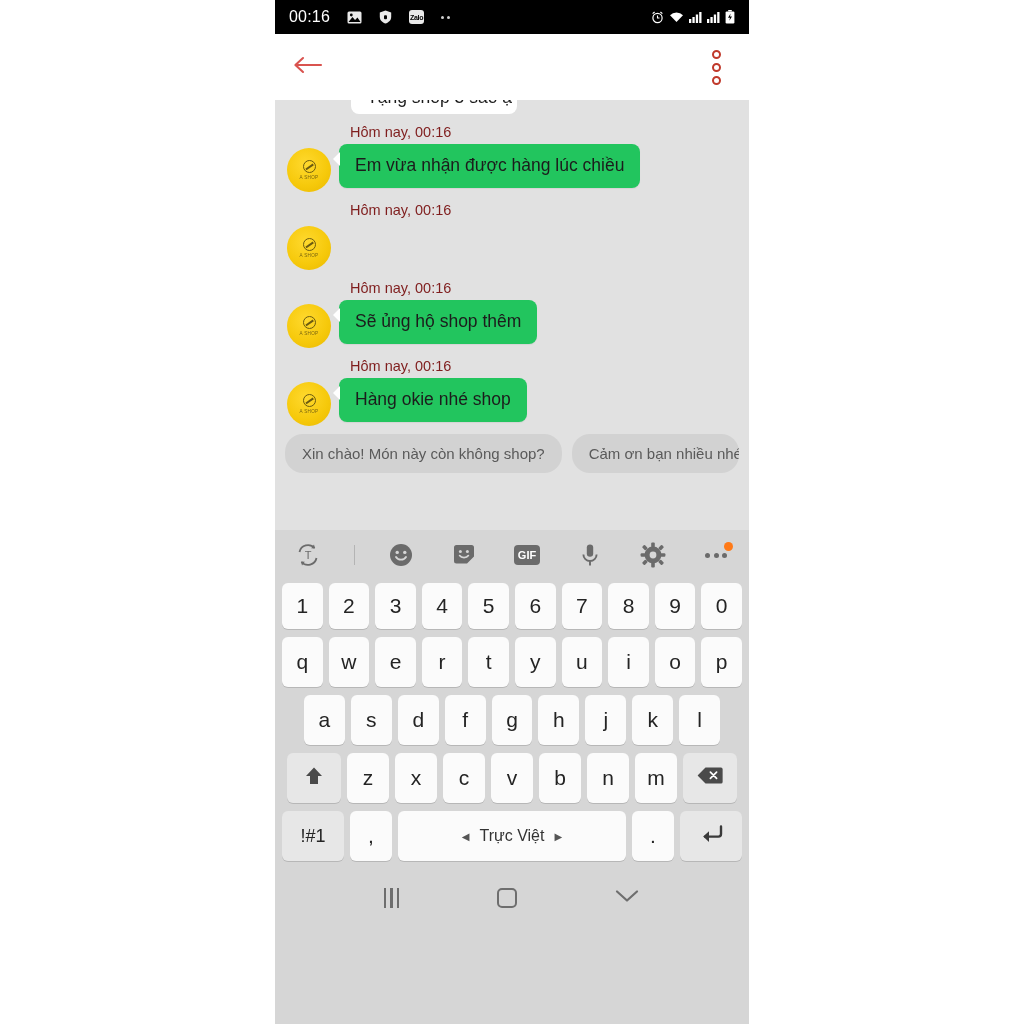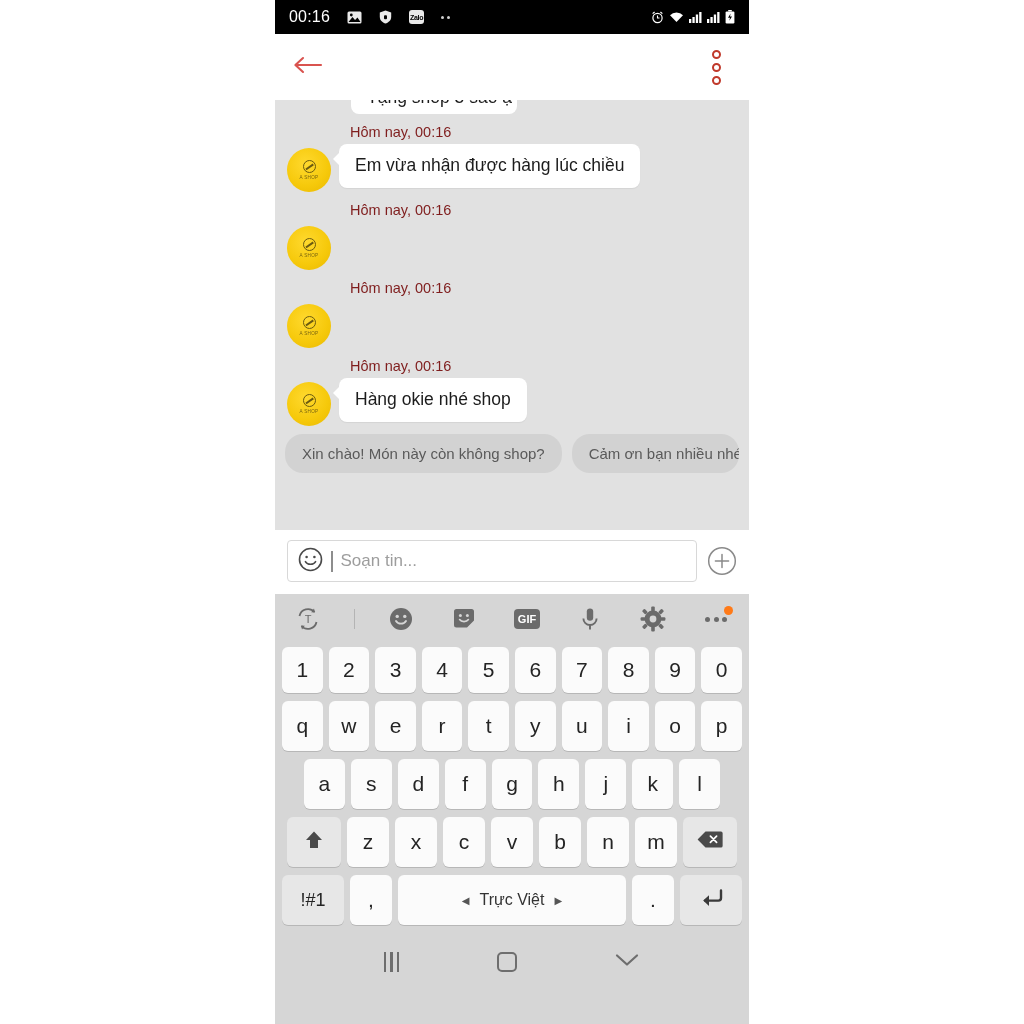--- a/index.html
+++ b/index.html
@@ -76,21 +76,21 @@
     border: 1.4px solid #6b5a10; position: relative;
   }
   .avatar .logo::after {
     content: ""; position: absolute; left: 1px; top: 5px; width: 9px; height: 1.6px;
     background: #6b5a10; transform: rotate(-35deg);
   }
   .avatar .shopname { font-size: 4.6px; color: #7a6510; margin-top: 2px; letter-spacing: .3px; }
   .bubble-col { display: flex; flex-direction: column; margin-left: 8px; min-width: 0; }
   .time { font-size: 14.5px; color: #7f1d1d; margin: 0 0 4px 11px; }
   .bubble {
-    background: #ffffff; border-radius: 8px;
+    background: #22c55e; border-radius: 8px;
     padding: 11px 16px; font-size: 17.5px; color: #1c1c1c;
     position: relative; align-self: flex-start; line-height: 1.25;
     box-shadow: 0 1px 1px rgba(0,0,0,.06);
   }
   .bubble::before {
     content: ""; position: absolute; left: -6px; top: 8px;
     border-top: 7px solid transparent; border-bottom: 7px solid transparent;
     border-right: 7px solid #ffffff;
   }
   .clipped-bubble {
@@ -281,20 +281,23 @@
         </div>
       </div>
 
       <div class="msg-row">
         <div class="avatar">
           <div class="logo"></div>
           <div class="shopname">A SHOP</div>
         </div>
         <div class="bubble-col">
           <div class="time">Hôm nay, 00:16</div>
+          <div class="bubble">
+            <span>Sẽ ủng hộ shop thêm</span>
+          </div>
         </div>
       </div>
 
       <div class="msg-row">
         <div class="avatar">
           <div class="logo"></div>
           <div class="shopname">A SHOP</div>
         </div>
         <div class="bubble-col">
           <div class="time">Hôm nay, 00:16</div>
@@ -303,42 +306,20 @@
           </div>
         </div>
       </div>
 
       <div class="quick">
         <div class="chip">Xin chào! Món này còn không shop?</div>
         <div class="chip second">Cảm ơn bạn nhiều nhé!</div>
       </div>
     </div>
 
-    <div class="composer">
-      <div class="inputbox">
-        <span>
-          <svg width="25" height="25" viewBox="0 0 25 25">
-              <circle cx="12.5" cy="12.5" r="11" fill="none" stroke="#4a4a4a" stroke-width="1.6"></circle>
-              <circle cx="8.6" cy="10" r="1.3" fill="#4a4a4a"></circle>
-              <circle cx="16.4" cy="10" r="1.3" fill="#4a4a4a"></circle>
-              <path d="M7.4 14.6 a5.6 4.6 0 0 0 10.2 0" fill="none" stroke="#4a4a4a" stroke-width="1.6" stroke-linecap="round"></path>
-            </svg>
-        </span>
-        <span class="caret"></span>
-        <span class="placeholder">Soạn tin...</span>
-      </div>
-      <div class="plus-btn">
-        <span>
-          <svg width="30" height="30" viewBox="0 0 30 30">
-              <circle cx="15" cy="15" r="13.3" fill="none" stroke="#8a8a8a" stroke-width="1.5"></circle>
-              <path d="M15 8.4 V21.6 M8.4 15 H21.6" stroke="#8a8a8a" stroke-width="1.5" stroke-linecap="round"></path>
-            </svg>
-        </span>
-      </div>
-    </div>
 
     <div class="keyboard">
 
       <div class="kb-toolbar">
         <div class="kb-tool">
           <svg width="26" height="26" viewBox="0 0 26 26">
               <path d="M4.5 10 a8.7 8.7 0 0 1 15 -4" fill="none" stroke="#6b6b6b" stroke-width="1.8"></path>
               <path d="M21.5 16 a8.7 8.7 0 0 1 -15 4" fill="none" stroke="#6b6b6b" stroke-width="1.8"></path>
               <path d="M19 2.5 L20 6.4 L16.2 6.2 Z" fill="#6b6b6b"></path>
               <path d="M7 23.5 L6 19.6 L9.8 19.8 Z" fill="#6b6b6b"></path>

